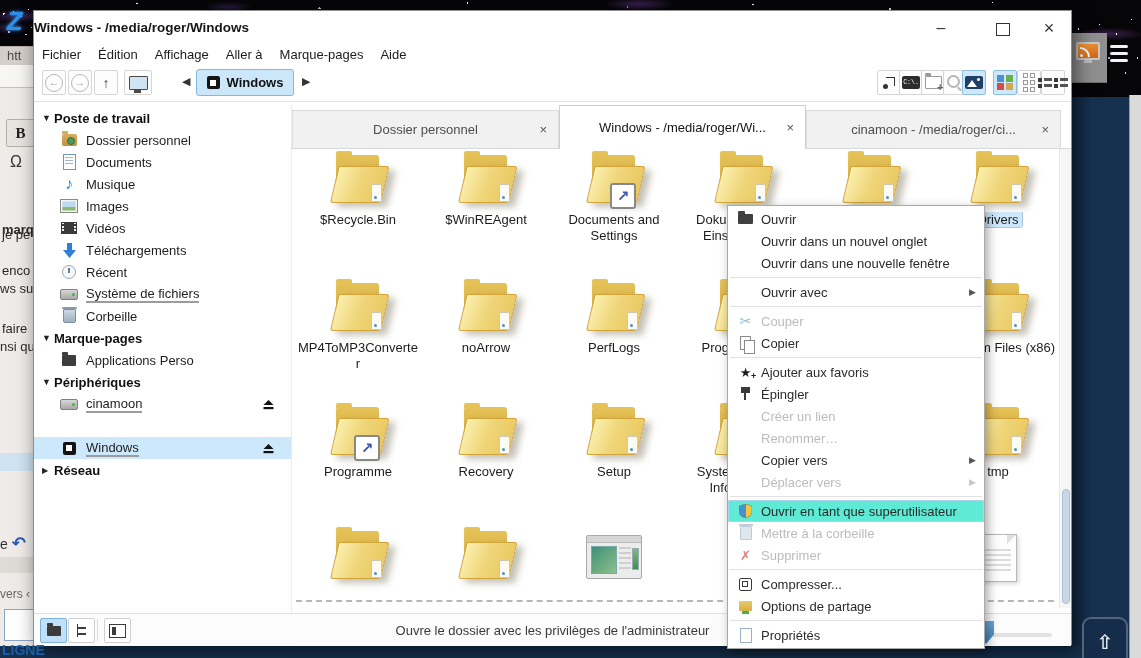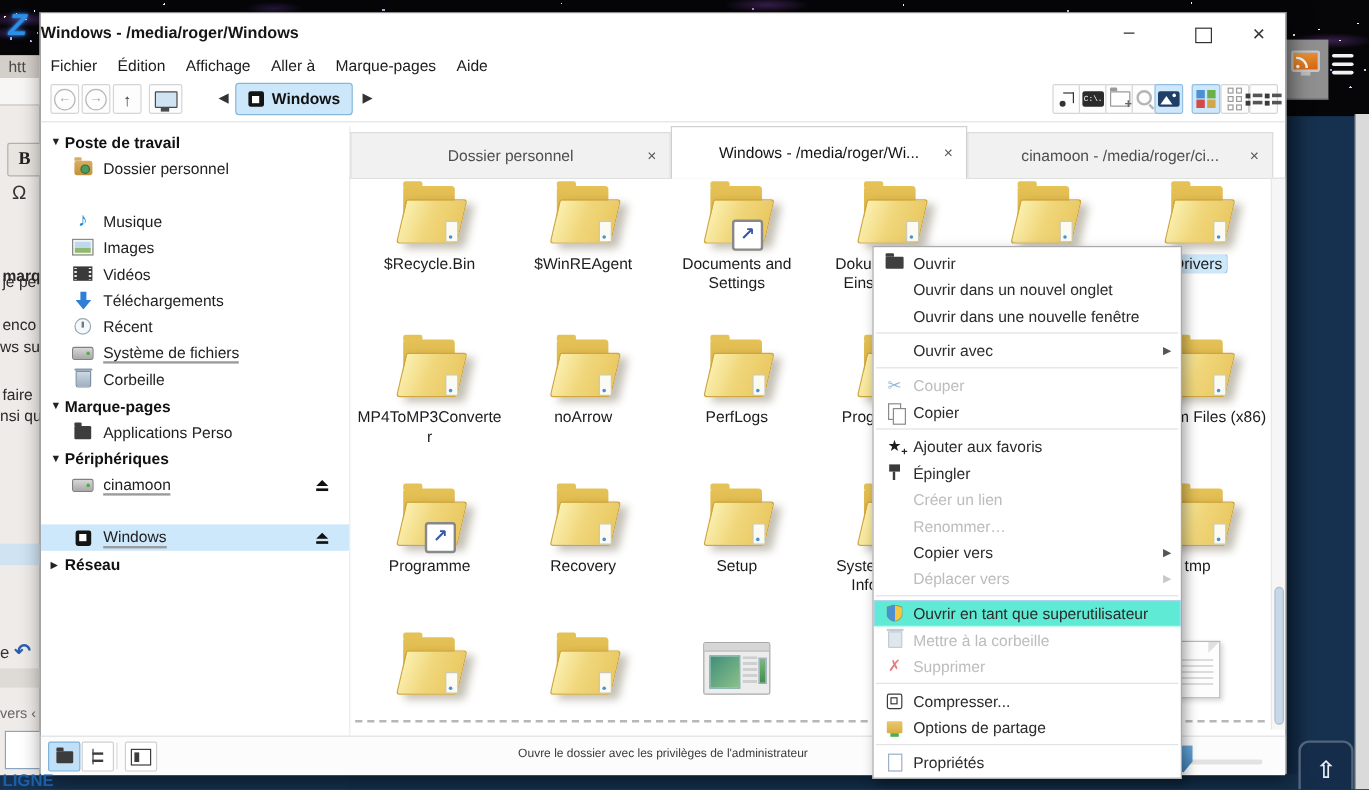--- a/index.html
+++ b/index.html
@@ -173,21 +173,21 @@
     display:flex;align-items:center;justify-content:center;box-sizing:border-box;}
   .sbtn.active{background:#bfe0f7;border-color:#7db3da;}
   .sb-sep{position:absolute;top:5px;left:63px;width:1px;height:22px;background:#dcdcdc;}
   .ico-places{width:14px;height:10px;background:#3c3c3c;border-radius:1px;position:relative;}
   .ico-places:before{content:'';position:absolute;left:0;top:-3px;width:6px;height:3px;background:#3c3c3c;border-radius:1px 1px 0 0;}
   .ico-tree{width:14px;height:13px;position:relative;}
   .ico-tree:before{content:'';position:absolute;left:2px;top:0;width:1.8px;height:13px;background:#3c3c3c;}
   .ico-tree:after{content:'';position:absolute;left:2px;top:3px;width:9px;height:1.8px;background:#3c3c3c;box-shadow:0 6px 0 #3c3c3c;}
   .ico-hidepane{width:15px;height:12px;border:1.6px solid #3c3c3c;position:relative;box-sizing:content-box;}
   .ico-hidepane:after{content:'';position:absolute;left:1.5px;top:2px;width:4.5px;height:8px;background:#3c3c3c;}
-  #status-text{width:100%;text-align:center;top:9px;font-size:10px;color:#3a3a3a;}
+  #status-text{width:100%;text-align:center;top:9px;font-size:13px;color:#3a3a3a;}
   #zoom-track{left:920px;top:19px;width:98px;height:4px;background:#e2e2e2;border-radius:2px;}
   #zoom-handle{left:944px;top:7px;width:16px;height:23px;background:linear-gradient(#6aa7d8,#3d7fb8);
     clip-path:polygon(0 0,100% 0,100% 58%,50% 100%,0 58%);}
   
   #ctxmenu{left:727px;top:205px;width:258px;background:#fff;border:1px solid #a9a9a9;box-shadow:3px 4px 10px rgba(0,0,0,.35);
     z-index:10;padding:2px 0;box-sizing:border-box;}
   .mi{position:relative;height:22px;display:flex;align-items:center;font-size:13px;color:#2b2b2b;padding-left:7px;}
   .mi .mic{width:21px;height:16px;flex:none;display:flex;align-items:center;justify-content:center;margin-right:5px;}
   .mi.dis{color:#bcbcbc;}
   .mi.hl{background:#5eead4;box-shadow:inset 0 0 0 1px #aed3ee;}
@@ -353,20 +353,27 @@
         <span class="s-exp">▼</span>
         <span class="slab">Poste de travail</span>
       </div>
       <div class="srow" style="top:24px;">
         <span class="s-ind"></span>
           <span class="sic">
             <i class="if-home"></i>
           </span>
         <span class="slab">Dossier personnel</span>
       </div>
+      <div class="srow" style="top:46px;">
+        <span class="s-ind"></span>
+          <span class="sic">
+            <i class="if-doc"></i>
+          </span>
+        <span class="slab">Documents</span>
+      </div>
       <div class="srow" style="top:68px;">
         <span class="s-ind"></span>
           <span class="sic if-music">♪</span>
         <span class="slab">Musique</span>
       </div>
       <div class="srow" style="top:90px;">
         <span class="s-ind"></span>
           <span class="sic">
             <i class="if-pic"></i>
           </span>

